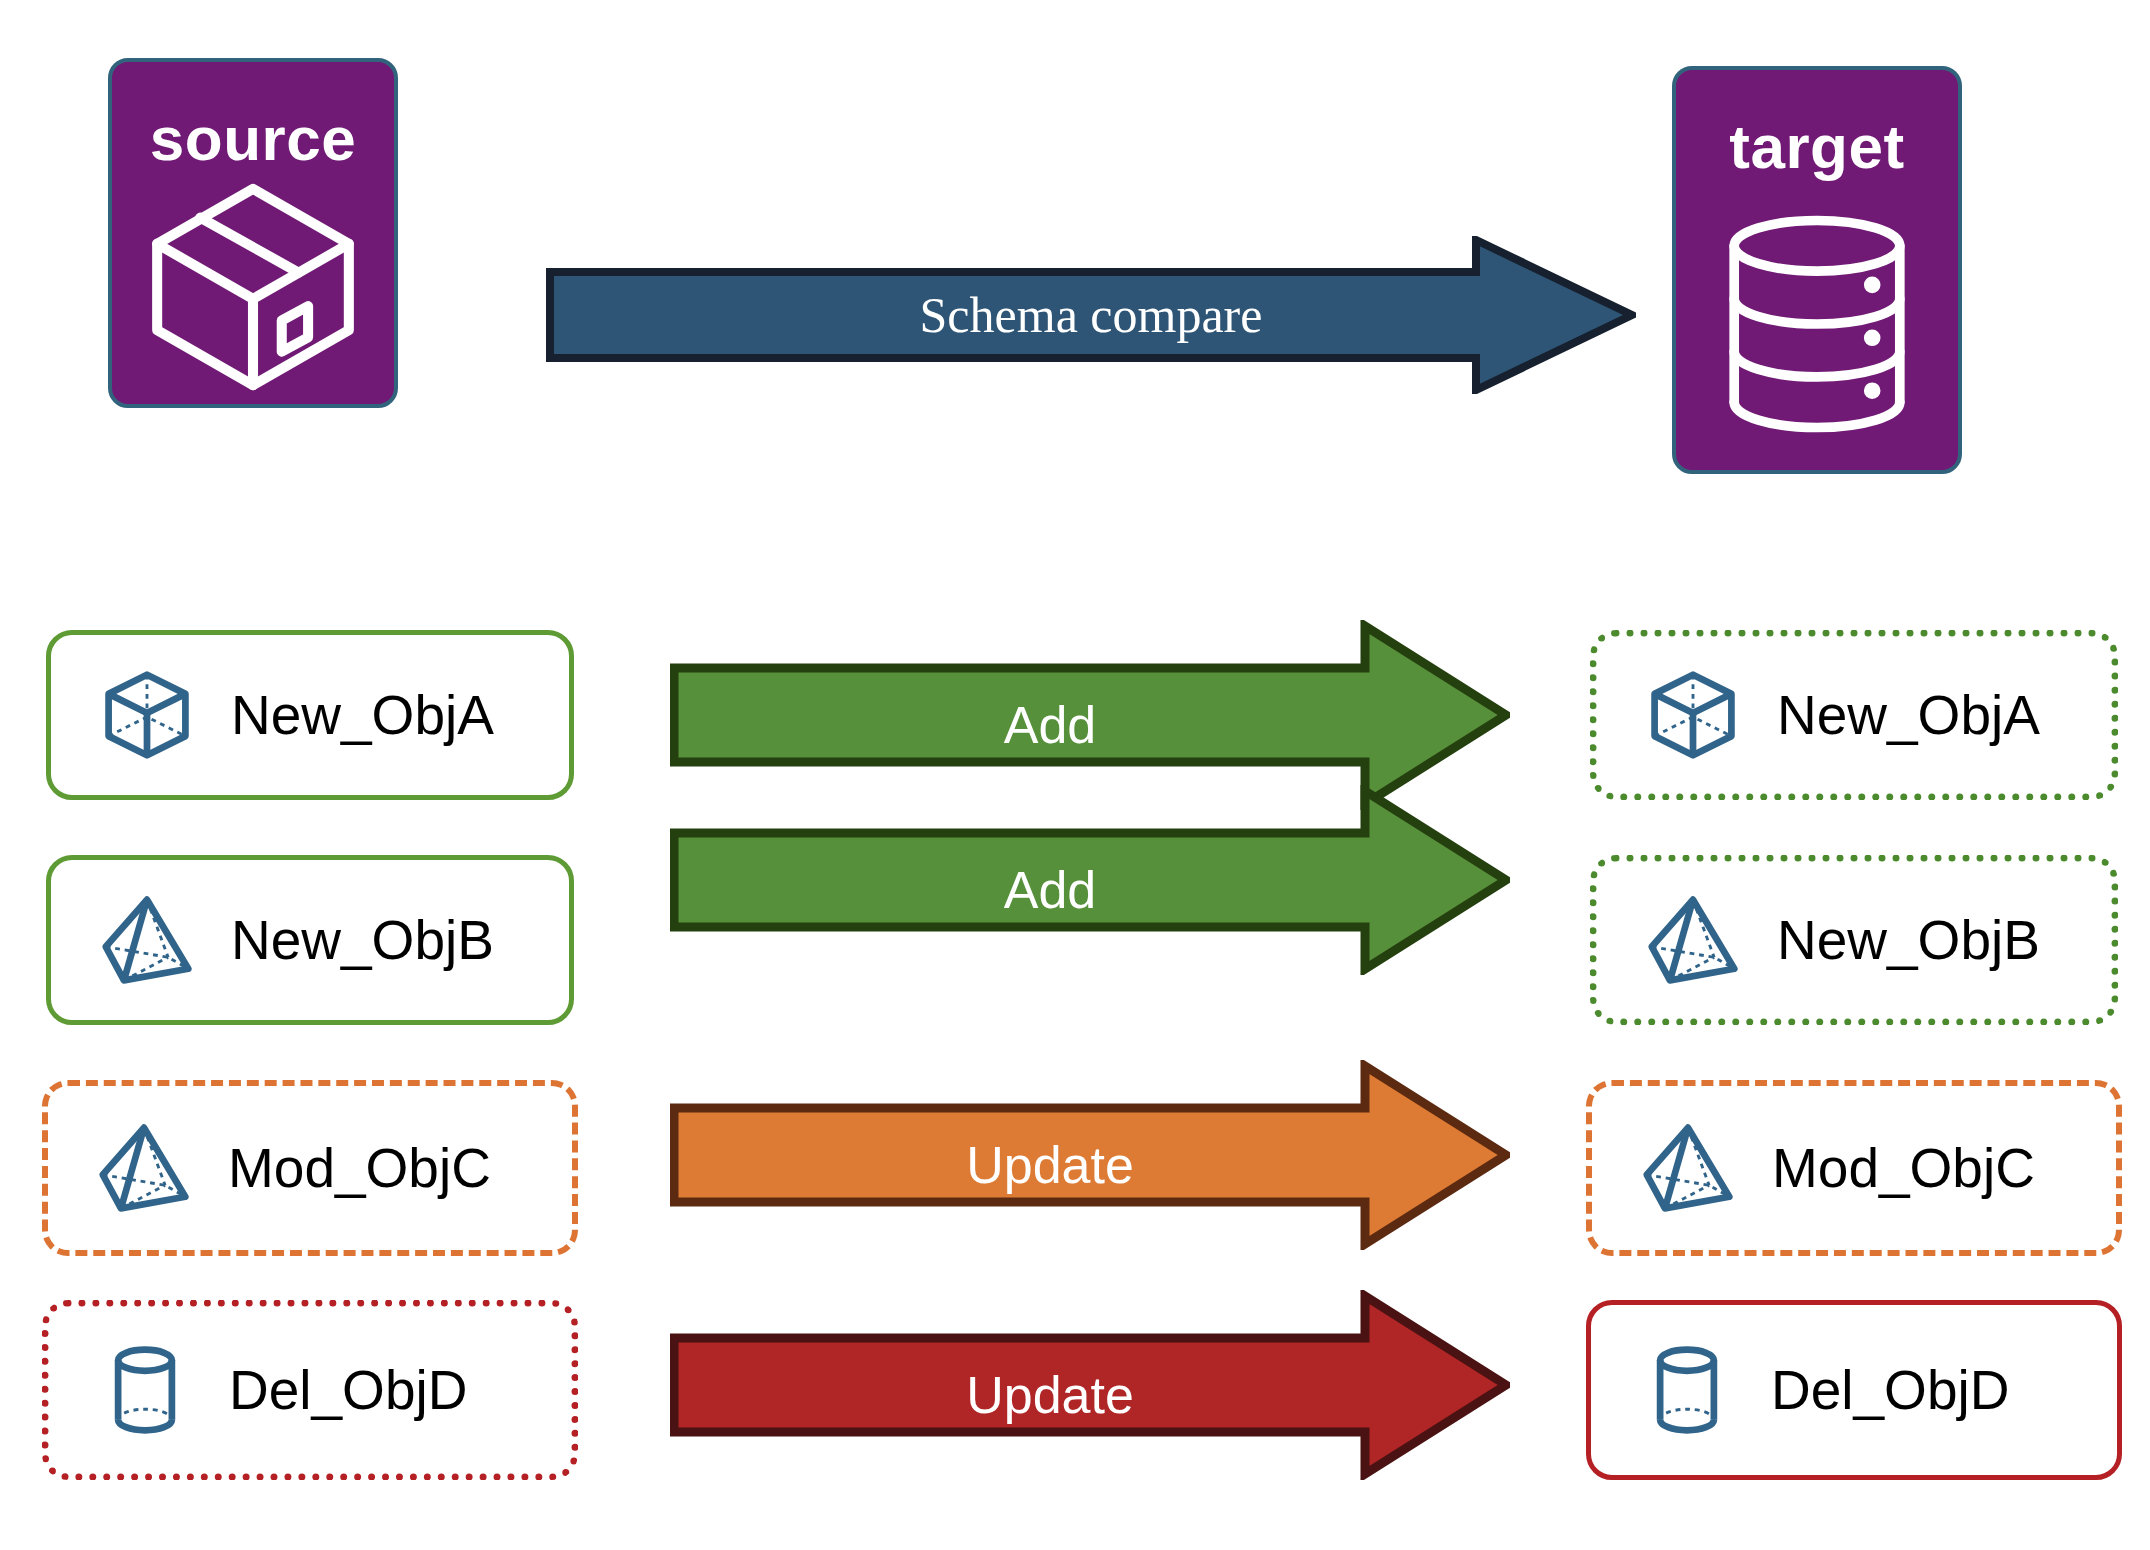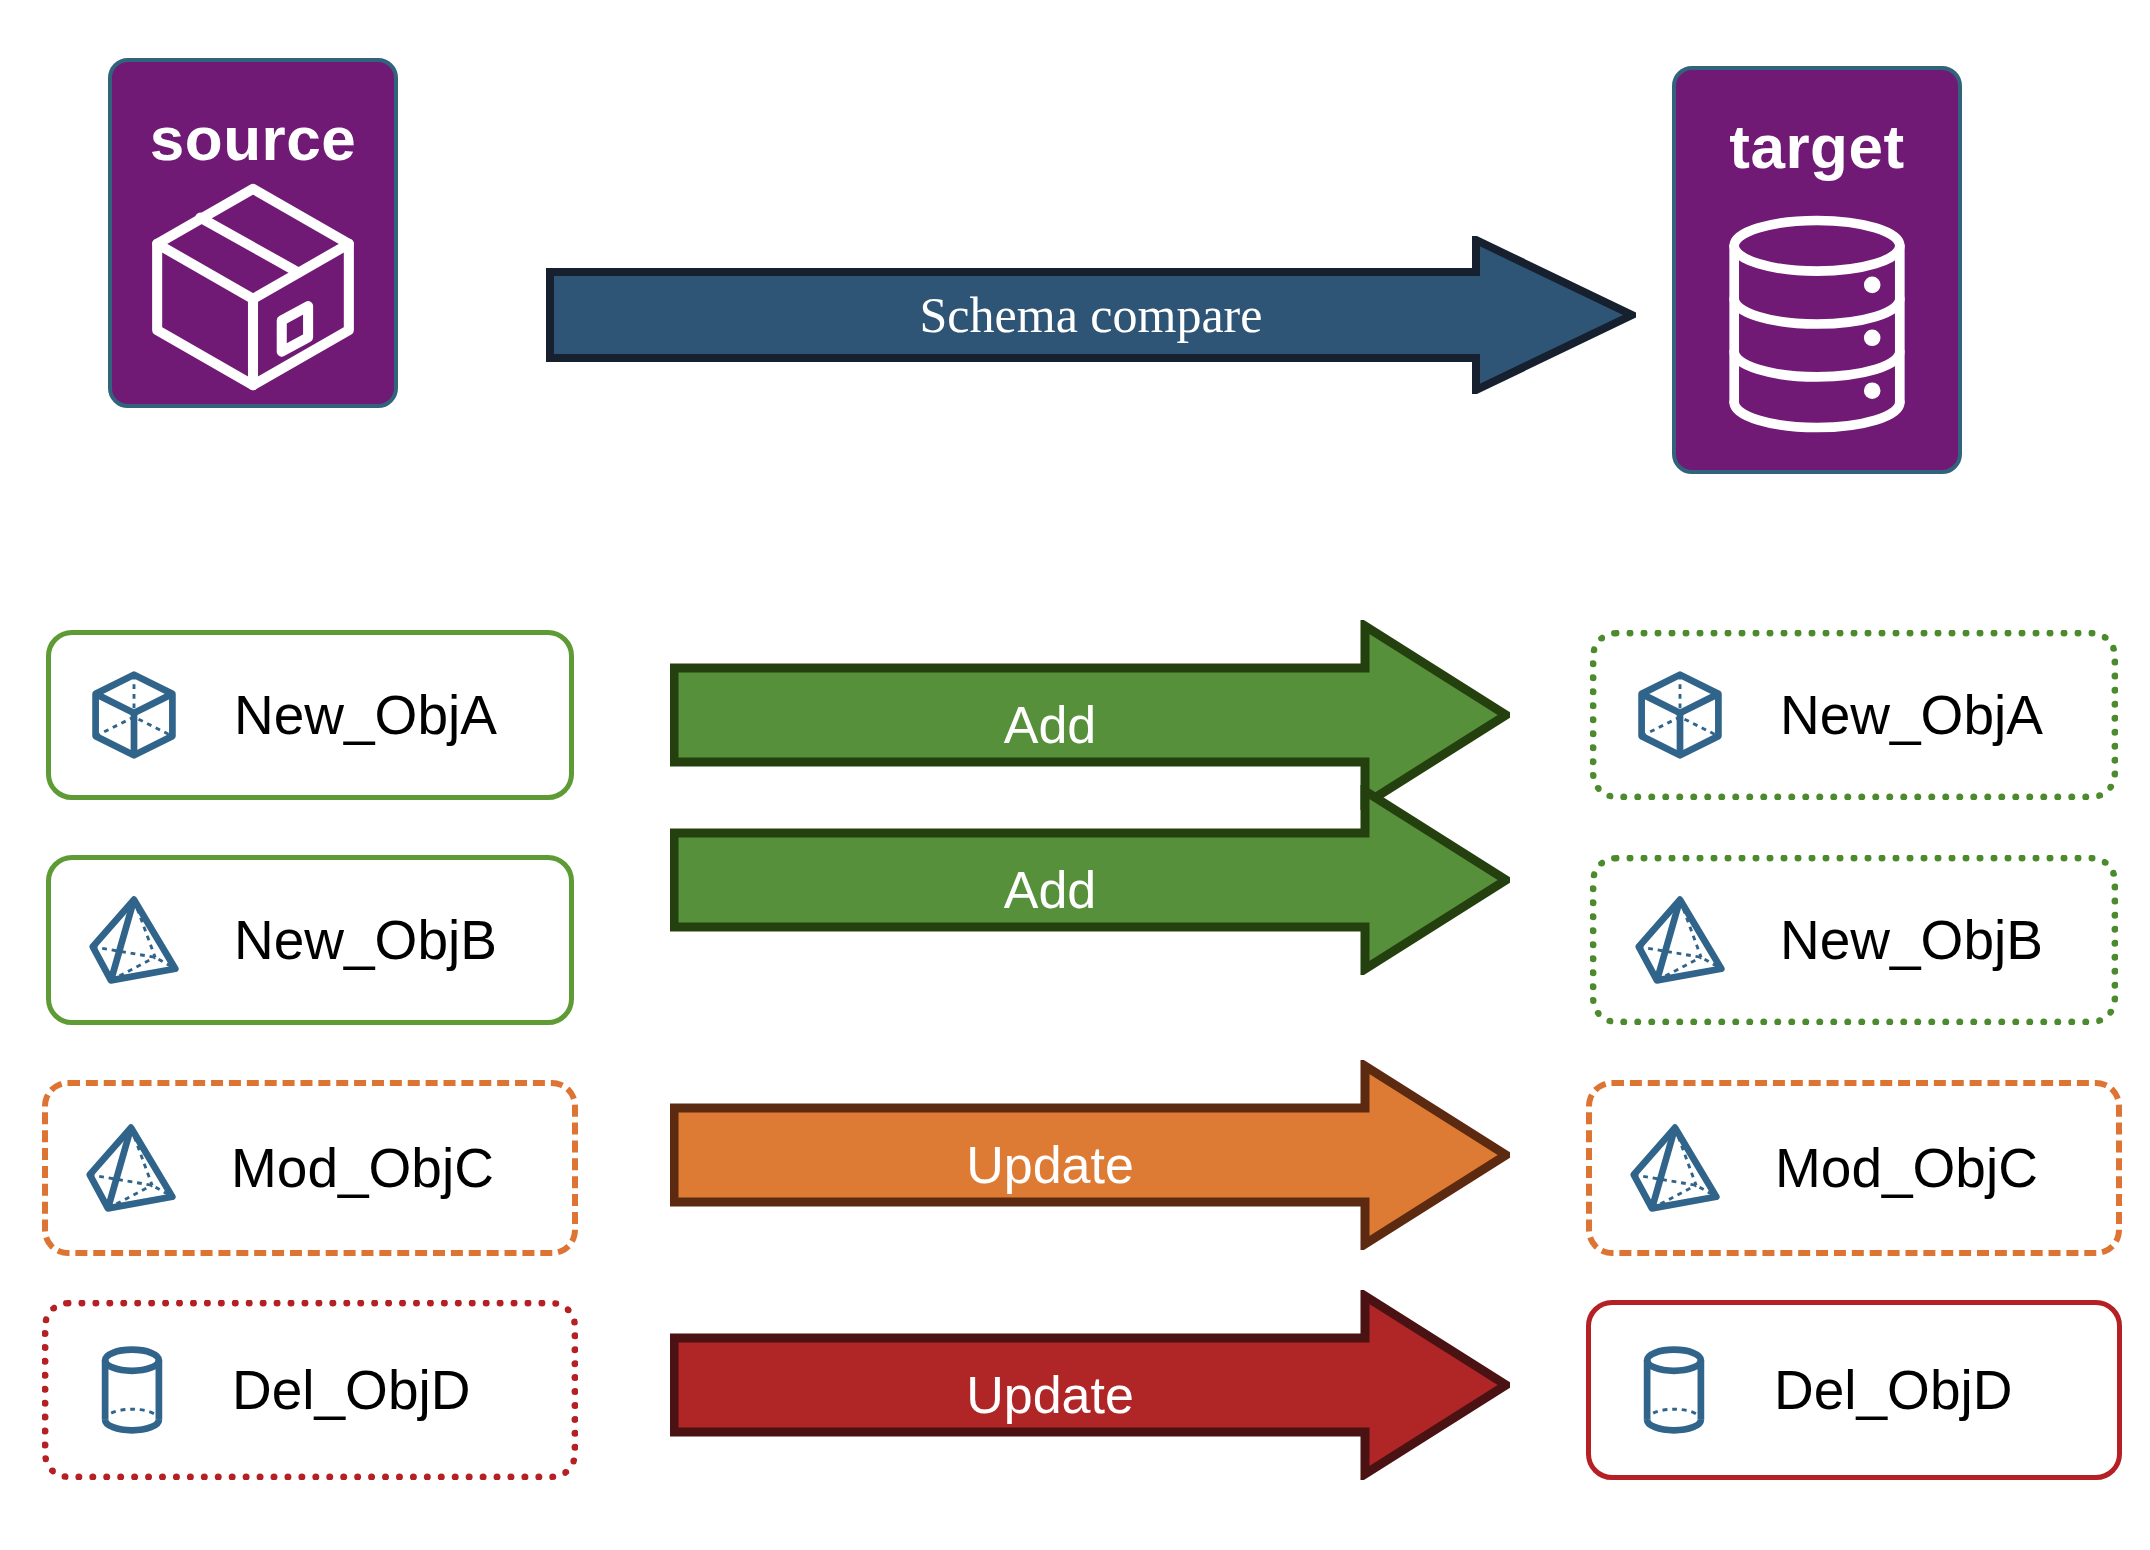--- a/index.html
+++ b/index.html
@@ -64,22 +64,22 @@
   }
 
   
   .obj-box {
     position: absolute;
     box-sizing: border-box;
     background: #ffffff;
     border-radius: 26px;
     display: flex;
     align-items: center;
-    padding-left: 35px;
-    gap: 52px;
+    padding-left: 48px;
+    gap: 36px;
   }
   .obj-box.style-solid  { border: 5px solid; }
   .obj-box.style-dashed { border: 6px dashed; }
   .obj-box.style-dotted { border: 7px dotted; }
 
   .obj-icon {
     flex: 0 0 auto;
     width: 96px;
     height: 96px;
     display: flex;

